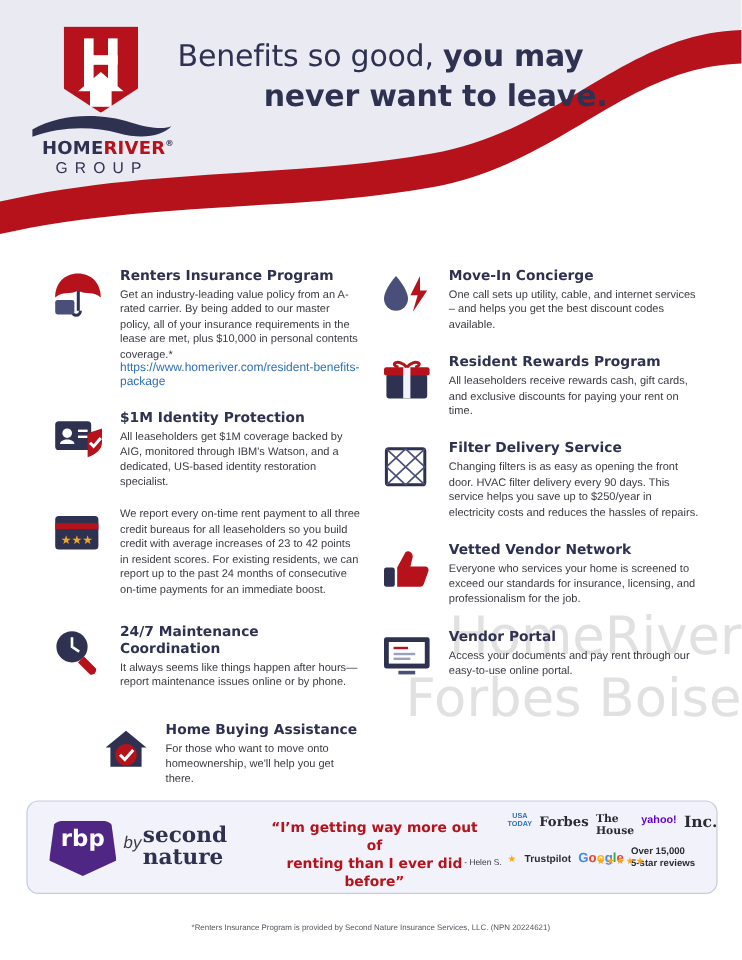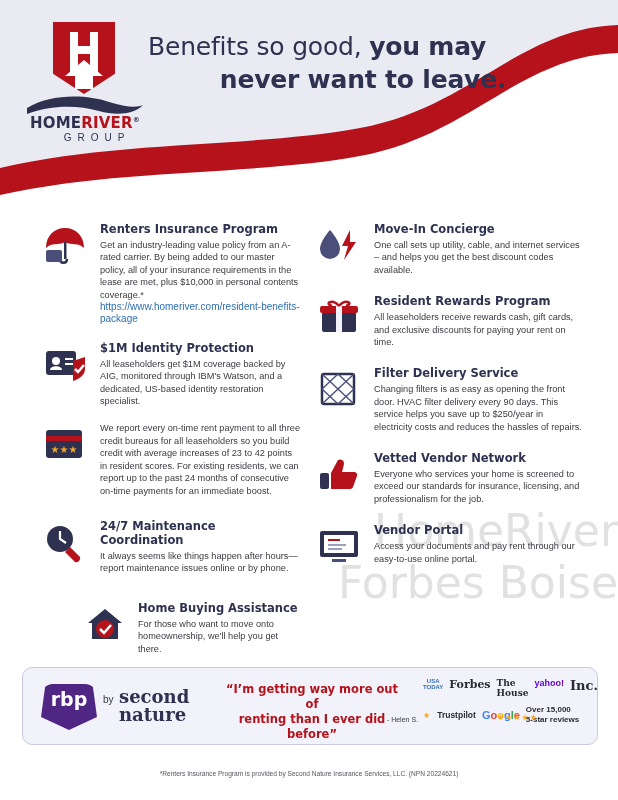--- a/index.html
+++ b/index.html
@@ -55,28 +55,28 @@
     border-left:19px solid transparent;border-right:19px solid transparent;
     border-bottom:16px solid #fff;
   }
   .logo-house{
     position:absolute;left:50px;top:53px;width:18px;height:14px;background:#fff;
   }
   .logo-swoosh{
     position:absolute;left:0;top:70px;width:120px;height:26px;
   }
   .logo-name{
-    position:absolute;left:0;top:92px;width:120px;text-align:center;
+    position:absolute;left:0;top:92px;width:120px;text-align:right;
     font-size:15px;font-weight:bold;color:#2e3150;letter-spacing:0.2px;
     font-family:"DejaVu Sans", sans-serif;
   }
   .logo-name .red{color:#b5121b;}
   .logo-sub{
-    position:absolute;left:12px;top:110px;width:120px;text-align:center;
-    font-size:10px;letter-spacing:6px;color:#2e3150;
+    position:absolute;left:0;top:110px;width:120px;text-align:center;
+    font-size:13px;letter-spacing:6px;color:#2e3150;
   }
   .logo-reg{font-size:7px;vertical-align:super;}
 
   
   .watermark{
     position:absolute;left:0;top:505px;width:618px;
     text-align:right;font-size:44px;color:#c9c9c9;opacity:.55;
     font-family:"DejaVu Sans", sans-serif;
     line-height:52px;pointer-events:none;
   }
@@ -111,21 +111,22 @@
   .rbp-badge{
     position:absolute;left:0;top:4px;width:56px;height:46px;background:#4f2683;
     border-radius:12px 12px 14px 14px;
     clip-path:polygon(8% 0,92% 0,100% 72%,50% 100%,0 72%);
   }
   .rbp-badge span{
     position:absolute;left:0;top:4px;width:56px;text-align:center;
     color:#fff;font-size:19px;font-weight:bold;font-family:"DejaVu Sans", sans-serif;
   }
   .rbp-by{
-    position:absolute;left:62px;top:14px;font-size:10px;color:#3a3a42;
+    position:absolute;left:62px;top:14px;font-size:14px;color:#3a3a42;
+    font-style:italic;
   }
   .rbp-sn{
     position:absolute;left:78px;top:8px;font-size:18px;line-height:18px;
     color:#2e3150;font-weight:bold;font-family:"DejaVu Serif", serif;
   }
   .quote{
     position:absolute;left:199px;top:14px;width:180px;text-align:center;
     font-size:11.5px;line-height:15px;color:#b5121b;font-weight:bold;
     font-family:"DejaVu Sans", sans-serif;
   }

